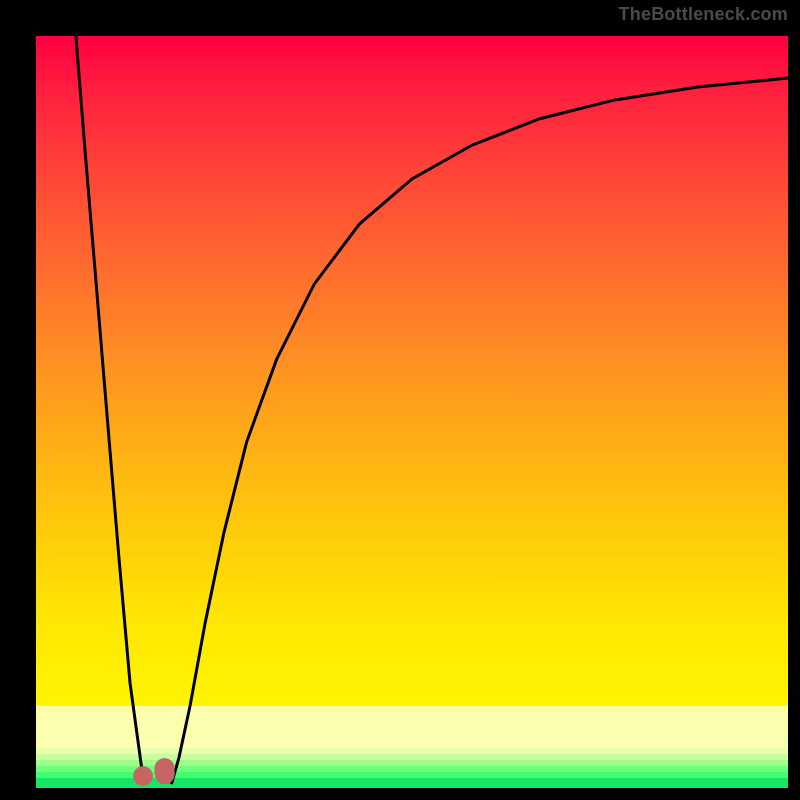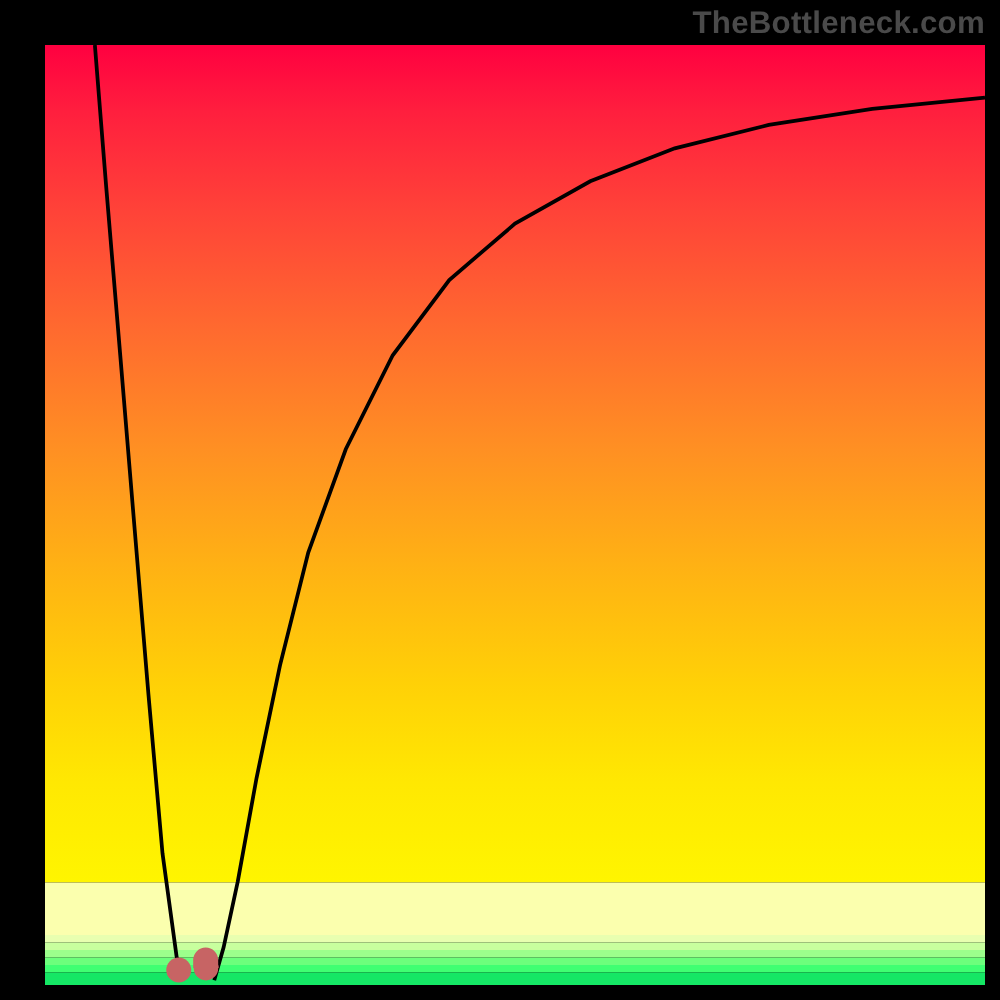--- a/index.html
+++ b/index.html
@@ -11,21 +11,21 @@
     left: 0; top: 0;
     width: 800px; height: 800px;
     background: #000;
   }
 
   .watermark {
     position: absolute;
     top: 4px;
     right: 12px;
     color: #4a4a4a;
-    font-size: 25px;
+    font-size: 18px;
     font-weight: bold;
     letter-spacing: 0.2px;
     user-select: none;
   }
 
   .plot-area {
     position: absolute;
     left: 36px;
     top: 36px;
     width: 752px;

